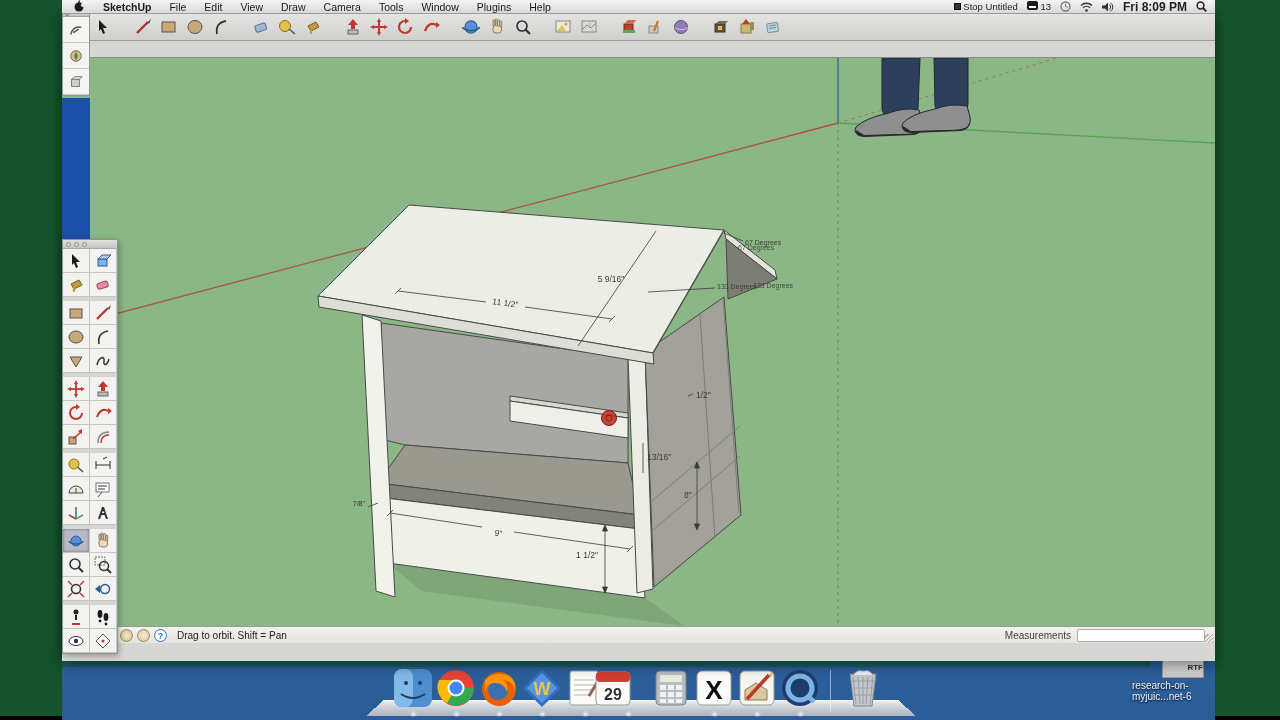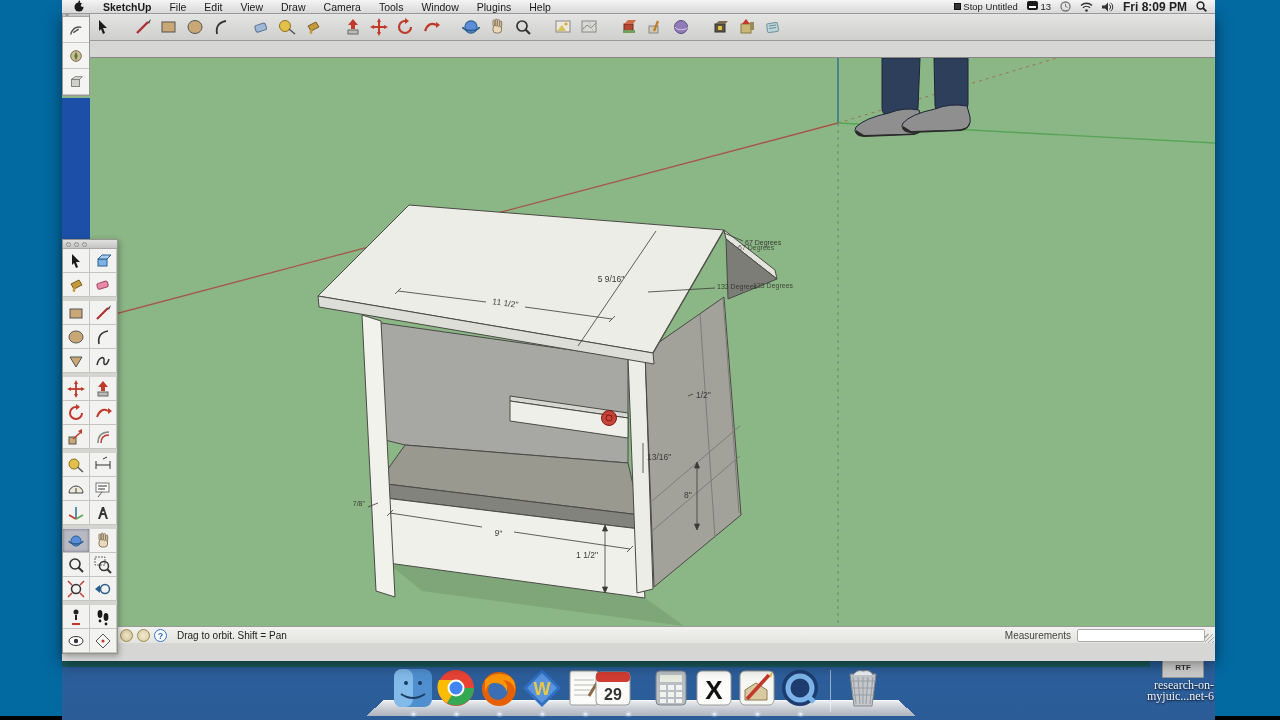--- a/index.html
+++ b/index.html
@@ -1,18 +1,18 @@
 <!DOCTYPE html>
 <html><head>
 <meta charset="utf-8">
 <style>
   * { margin:0; padding:0; box-sizing:border-box; }
   html,body { width:1280px; height:720px; overflow:hidden; background:#000;
               font-family:"Liberation Sans", sans-serif; }
-  .screen { position:relative; width:1280px; height:716px; background:#0369a1;padding-left:36px; }
+  .screen { position:relative; width:1280px; height:716px; background:#14532d;padding-left:36px; }
   .content { position:absolute; left:62px; top:0; width:1153px; height:720px;
              background:linear-gradient(180deg,#1c4474 0%,#27598f 45%,#2f66a8 75%,#2b5c97 100%); }
 
   
   .menubar { position:absolute; left:0; top:0; width:1153px; height:14px;
              background:linear-gradient(#f4f4f4,#d9d9d9); border-bottom:1px solid #9a9a9a;
              display:flex; align-items:center; font-size:10.5px; color:#1a1a1a; z-index:50; }
   .menubar .apple { margin:0 10px 0 12px; }
   .mi { padding:0 9px; white-space:nowrap; }
   .mi.bold { font-weight:bold; }
@@ -83,23 +83,23 @@
            background:linear-gradient(#e7eaee,#c2c7cf 60%,#aeb4bd); border-top:1px solid #f4f6f8;
            transform:perspective(60px) rotateX(14deg); }
   .dock { position:absolute; left:313px; top:666px; width:532px; height:50px; z-index:7; }
   .dicon { position:absolute; top:2px; width:40px; height:40px; }
   .ddot { position:absolute; top:46px; width:5px; height:4px; border-radius:50%;
           background:radial-gradient(#ffffff,#9fb4cc); box-shadow:0 0 2px #fff; }
   .ddiv { position:absolute; top:4px; width:1px; height:42px; background:rgba(255,255,255,.5); }
 
   .deskfile { position:absolute; left:1100px; top:656px; width:42px; height:22px; z-index:8;
               background:linear-gradient(#e6e6e6,#c9c9c9); border:1px solid #999; border-radius:4px 4px 0 0;
-              font-size:8px; color:#333; text-align:center; line-height:22px; font-weight:bold; }
-  .desklabel { position:absolute; left:1070px; top:680px; width:82px; z-index:8; text-align:right;
-               font-size:12px; line-height:11px; color:#eef2fa; text-shadow:0 1px 2px #000;font-family:Liberation Serif, serif; }
+              font-size:8px; color:#333; text-align:right; line-height:22px; font-weight:bold; }
+  .desklabel { position:absolute; left:1070px; top:680px; width:82px; z-index:8; text-align:left;
+               font-size:10px; line-height:11px; color:#eef2fa; text-shadow:0 1px 2px #000; }
 
   svg text { font-family:"Liberation Sans", sans-serif; }
 </style>
 </head>
 <body>
 
 <div class="screen">
 <div class="content">
 
   <div class="menubar">

